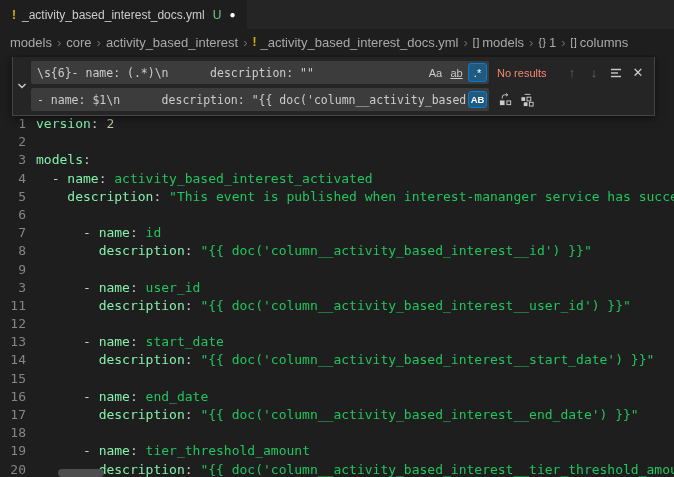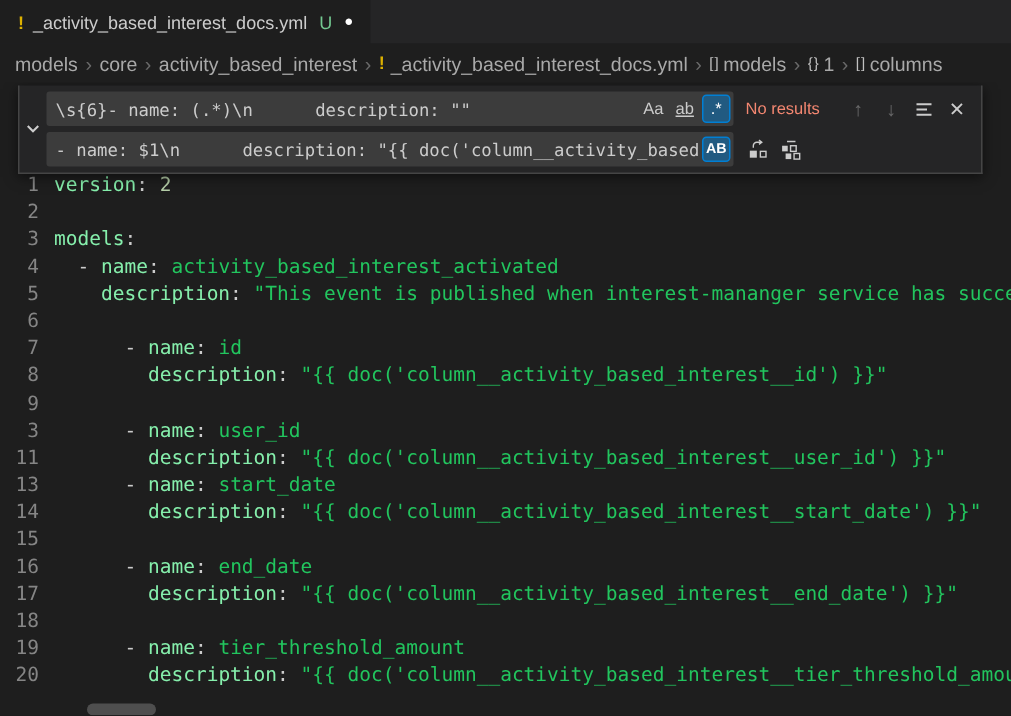--- a/index.html
+++ b/index.html
@@ -125,20 +125,21 @@
         <div class="line"><span class="ln">2</span><span class="lc"></span></div>
         <div class="line"><span class="ln">3</span><span class="lc"><span class="tok-key">models</span><span class="tok-pln">:</span></span></div>
         <div class="line"><span class="ln">4</span><span class="lc"><span class="tok-pln">  - </span><span class="tok-key">name</span><span class="tok-pln">: </span><span class="tok-str">activity_based_interest_activated</span></span></div>
         <div class="line"><span class="ln">5</span><span class="lc"><span class="tok-pln">    </span><span class="tok-key">description</span><span class="tok-pln">: </span><span class="tok-str">"This event is published when interest-mananger service has success</span></span></div>
         <div class="line"><span class="ln">6</span></div>
         <div class="line"><span class="ln">7</span><span class="lc"><span class="tok-pln">      - </span><span class="tok-key">name</span><span class="tok-pln">: </span><span class="tok-str">id</span></span></div>
         <div class="line"><span class="ln">8</span><span class="lc"><span class="tok-pln">        </span><span class="tok-key">description</span><span class="tok-pln">: </span><span class="tok-str">"{{ doc('column__activity_based_interest__id') }}"</span></span></div>
         <div class="line"><span class="ln">9</span><span class="lc"></span></div>
         <div class="line"><span class="ln">3</span><span class="lc"><span class="tok-pln">      - </span><span class="tok-key">name</span><span class="tok-pln">: </span><span class="tok-str">user_id</span></span></div>
         <div class="line"><span class="ln">11</span><span class="lc"><span class="tok-pln">        </span><span class="tok-key">description</span><span class="tok-pln">: </span><span class="tok-str">"{{ doc('column__activity_based_interest__user_id') }}"</span></span></div>
+        <div class="line"><span class="ln">12</span><span class="lc"></span></div>
         <div class="line"><span class="ln">13</span><span class="lc"><span class="tok-pln">      - </span><span class="tok-key">name</span><span class="tok-pln">: </span><span class="tok-str">start_date</span></span></div>
         <div class="line"><span class="ln">14</span><span class="lc"><span class="tok-pln">        </span><span class="tok-key">description</span><span class="tok-pln">: </span><span class="tok-str">"{{ doc('column__activity_based_interest__start_date') }}"</span></span></div>
         <div class="line"><span class="ln">15</span><span class="lc"></span></div>
         <div class="line"><span class="ln">16</span><span class="lc"><span class="tok-pln">      - </span><span class="tok-key">name</span><span class="tok-pln">: </span><span class="tok-str">end_date</span></span></div>
         <div class="line"><span class="ln">17</span><span class="lc"><span class="tok-pln">        </span><span class="tok-key">description</span><span class="tok-pln">: </span><span class="tok-str">"{{ doc('column__activity_based_interest__end_date') }}"</span></span></div>
         <div class="line"><span class="ln">18</span><span class="lc"></span></div>
         <div class="line"><span class="ln">19</span><span class="lc"><span class="tok-pln">      - </span><span class="tok-key">name</span><span class="tok-pln">: </span><span class="tok-str">tier_threshold_amount</span></span></div>
         <div class="line"><span class="ln">20</span><span class="lc"><span class="tok-pln">        </span><span class="tok-key">description</span><span class="tok-pln">: </span><span class="tok-str">"{{ doc('column__activity_based_interest__tier_threshold_amount</span></span></div>
       </div>
 

